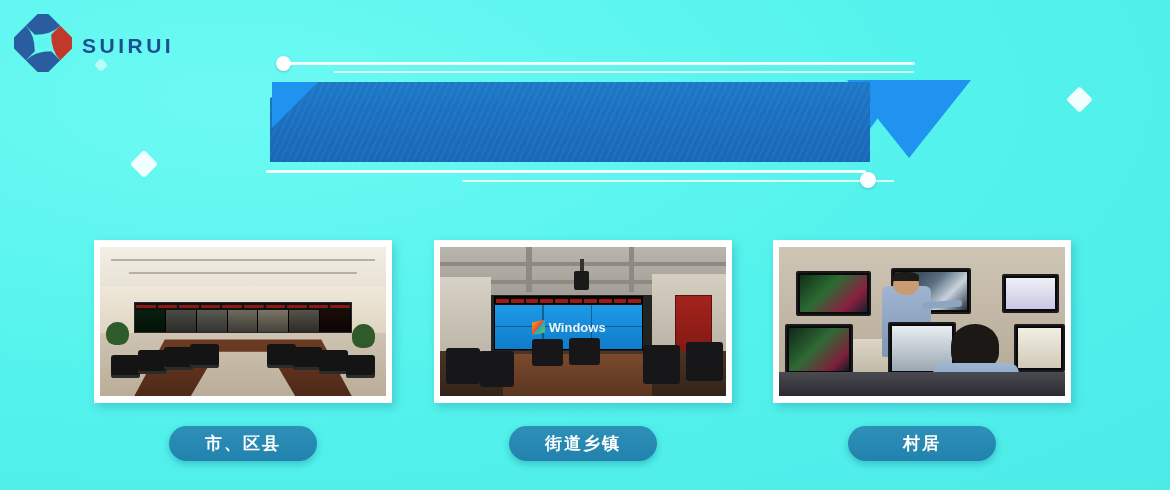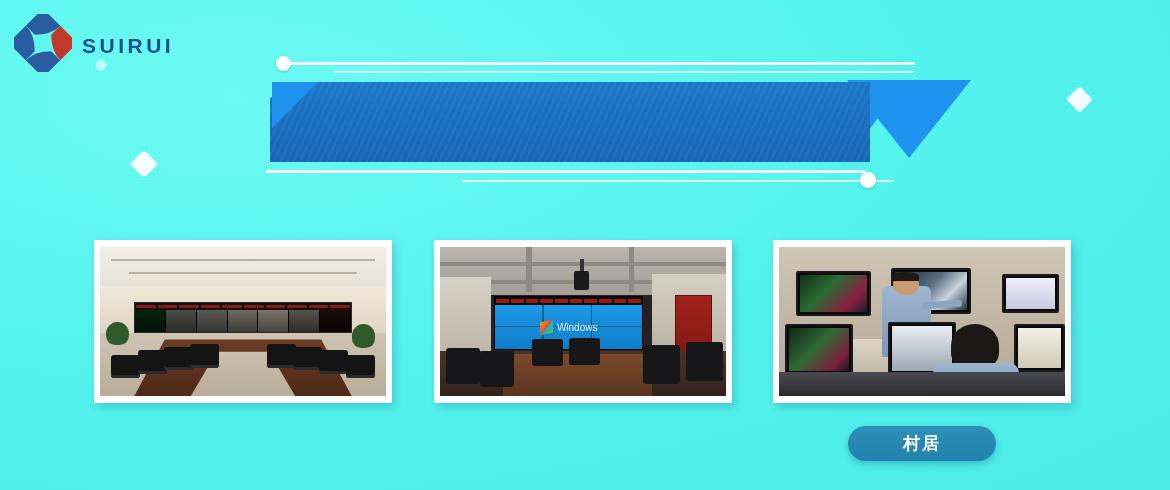--- a/index.html
+++ b/index.html
@@ -297,20 +297,21 @@
             <div class="p1-chair" style="left:10%;top:16%"></div>
             <div class="p1-chair" style="left:20%;top:9%"></div>
             <div class="p1-chair" style="left:30%;top:4%"></div>
             <div class="p1-chair" style="right:30%;top:4%"></div>
             <div class="p1-chair" style="right:20%;top:9%"></div>
             <div class="p1-chair" style="right:10%;top:16%"></div>
             <div class="p1-chair" style="right:0%;top:24%"></div>
           </div>
         </div>
       </div>
+      <div class="pill">市、区县</div>
     </div>
 
     <div class="card-col c2">
       <div class="photo-frame">
         <div class="photo">
           <div class="p2-ceiling"></div>
           <div class="p2-beam" style="left:0;top:10%;width:100%;height:3%"></div>
           <div class="p2-beam" style="left:0;top:22%;width:100%;height:3%"></div>
           <div class="p2-beam" style="left:30%;top:0;width:2%;height:30%"></div>
           <div class="p2-beam" style="left:66%;top:0;width:2%;height:30%"></div>
@@ -327,33 +328,34 @@
                 <span></span>
                 <span></span>
               <span></span>
                 <span></span>
                 <span></span>
                 <span></span>
                 <span></span>
             </div>
             <div class="p2-vw-scr">
               <div class="p2-logo"></div>
-              <span style="color:#fff;font-size:10px;font-weight:normal;opacity:.9">Windows</span>
+              <span style="color:#fff;font-size:13px;font-weight:bold;opacity:.9">Windows</span>
             </div>
           </div>
           <div class="p2-floor"></div>
           <div class="p2-table"></div>
           <div class="p2-chair" style="left:2%;top:68%;width:12%;height:24%"></div>
           <div class="p2-chair" style="left:14%;top:70%;width:12%;height:24%"></div>
           <div class="p2-chair" style="left:32%;top:62%;width:11%;height:18%"></div>
           <div class="p2-chair" style="left:45%;top:61%;width:11%;height:18%"></div>
           <div class="p2-chair" style="right:16%;top:66%;width:13%;height:26%"></div>
           <div class="p2-chair" style="right:1%;top:64%;width:13%;height:26%"></div>
         </div>
       </div>
+      <div class="pill">街道乡镇</div>
     </div>
 
     <div class="card-col c3">
       <div class="photo-frame">
         <div class="photo">
           <div class="p3-bg"></div>
           <div class="p3-mon" style="left:6%;top:16%;width:26%;height:30%">
             <div class="p3-scr" style="background:linear-gradient(135deg,#123018,#2b6b33 40%,#8a2040 75%,#14202c)"></div>
           </div>
           <div class="p3-mon" style="left:39%;top:14%;width:28%;height:31%">

